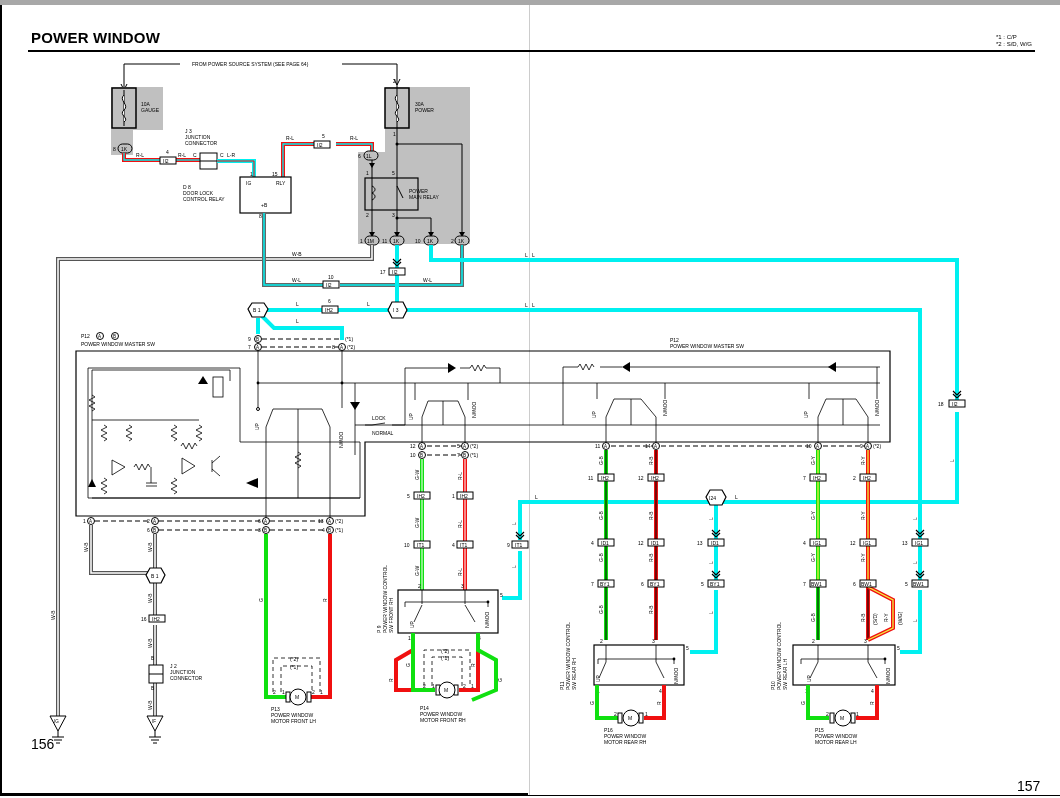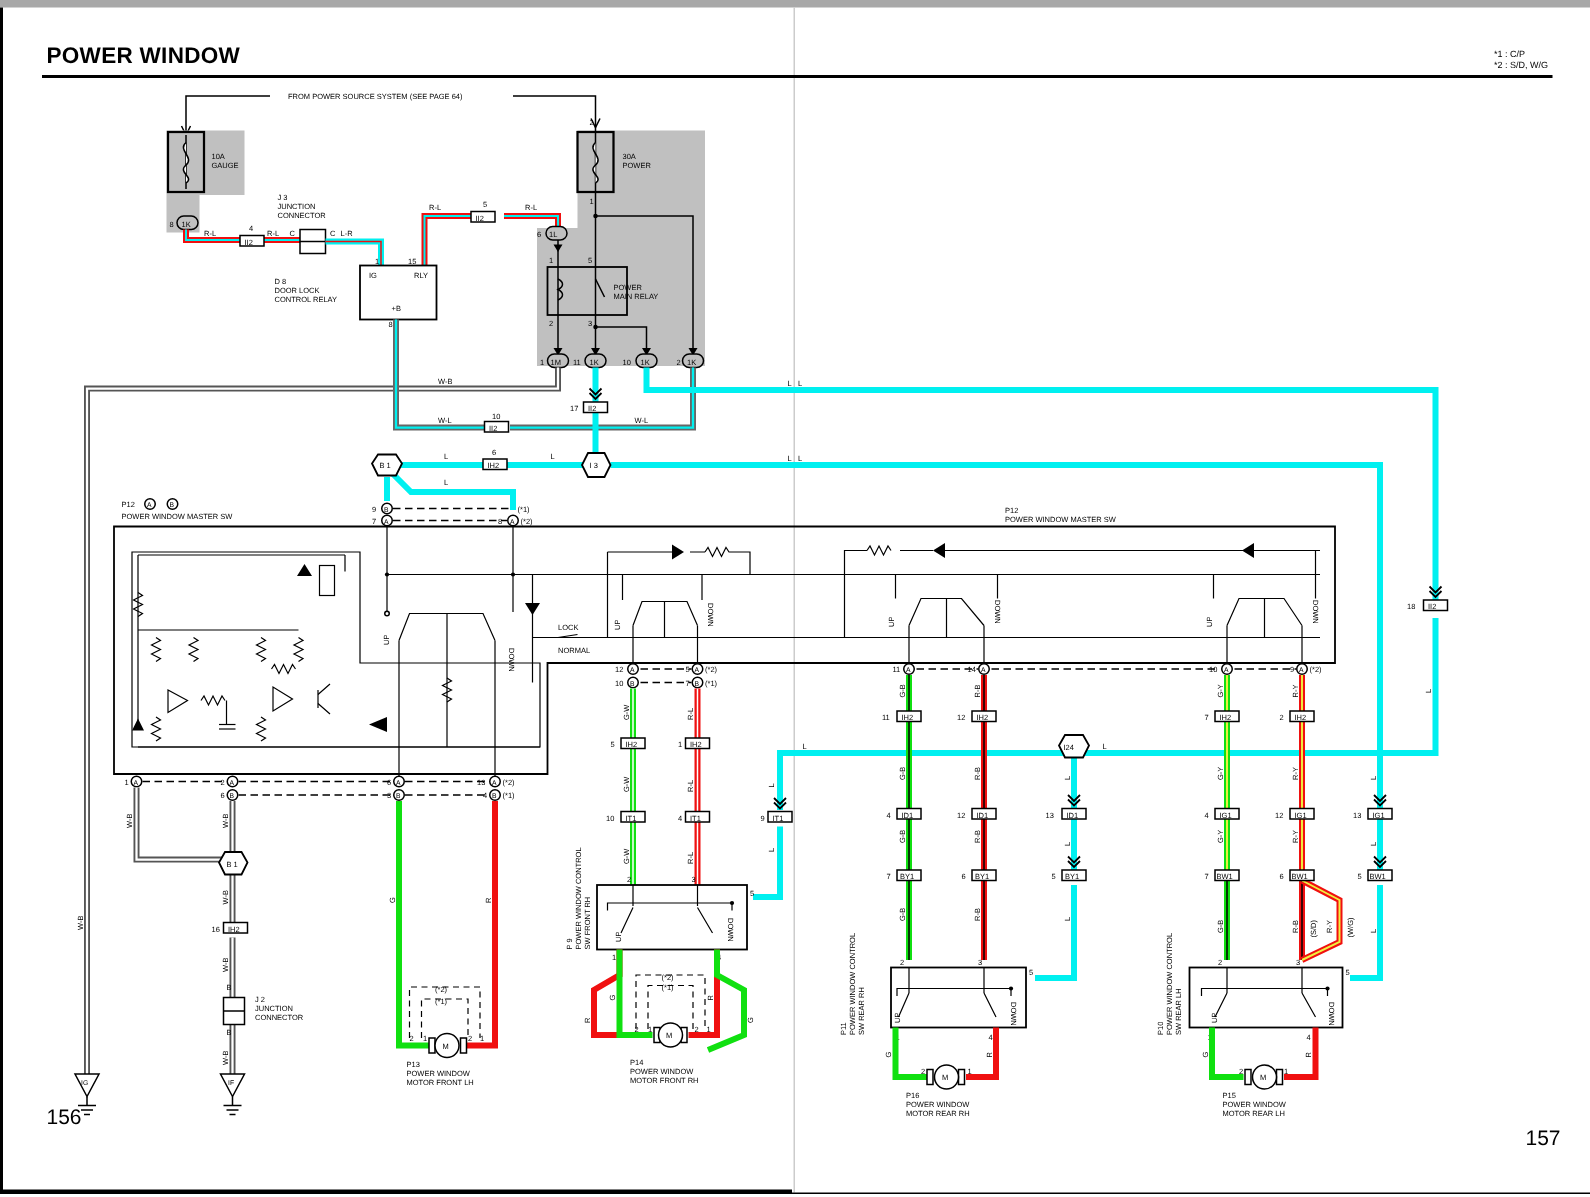--- a/index.html
+++ b/index.html
@@ -24,21 +24,21 @@
 <div class="page-left"></div>
 <div class="page-divider"></div>
 <div class="title">POWER WINDOW</div>
 <div class="title-rule"></div>
 <div class="title-rule-r"></div>
 <div class="legend">
   <div>*1 : C/P</div>
   <div>*2 : S/D, W/G</div>
 </div>
 <div class="pg" style="left:31px;top:736px;">156</div>
-<div class="pg" style="left:1017px;top:750px;">157</div>
+<div class="pg" style="left:1017px;top:778px;">157</div>
 <div class="bottom-rule-l"></div>
 <div class="bottom-rule-r"></div>
 
 <svg id="diagram" width="1060" height="798" xmlns="http://www.w3.org/2000/svg">
   <defs>
     <g id="chev">
         <path d="M-4,-3 L0,1 L4,-3 M-4,0 L0,4 L4,0" fill="none" stroke="#000" stroke-width="1.2"></path>
       </g>
   </defs>
 

